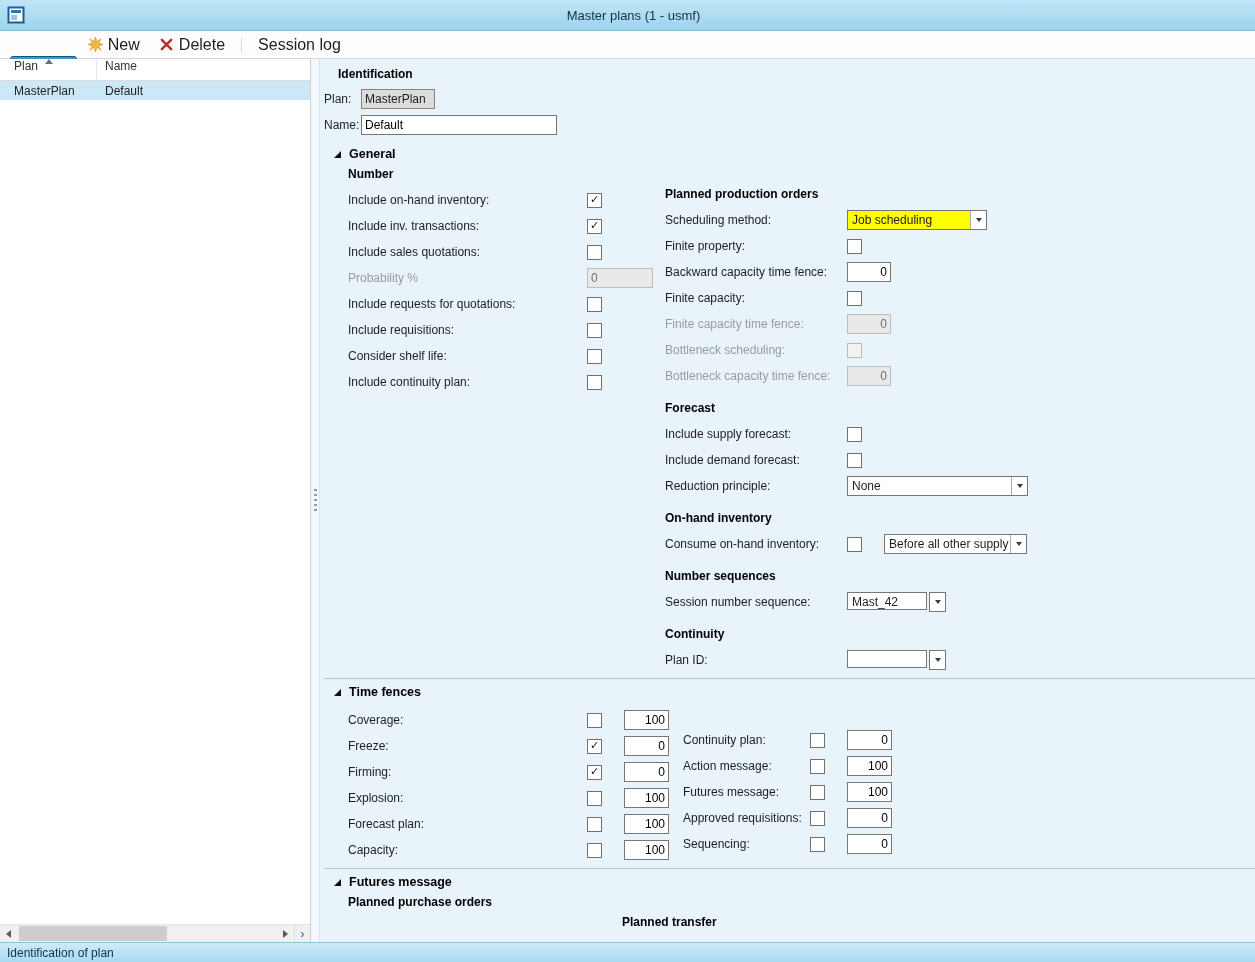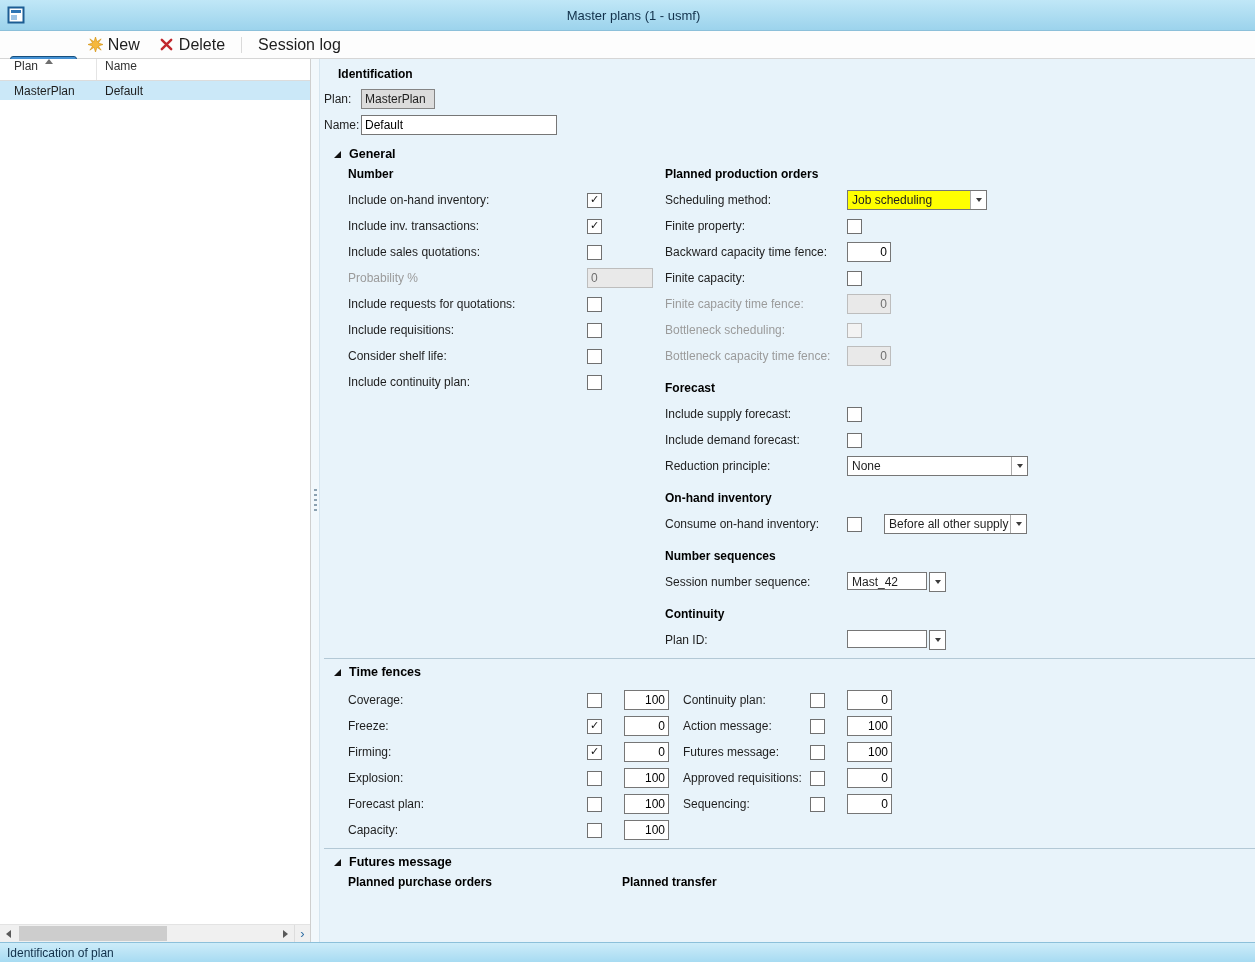--- a/index.html
+++ b/index.html
@@ -56,21 +56,21 @@
 
   .group{margin-top:5px;}
   .group.bordered{border-top:1px solid #b3c8d5;}
   .group-header{display:flex;align-items:center;gap:8px;height:22px;margin-left:10px;margin-top:2px;}
   .tri-group{width:0;height:0;border-right:7px solid #111;border-top:7px solid transparent;}
   .group-title{font-weight:bold;font-size:12.5px;color:#000;}
   .group-body{display:flex;padding-left:24px;align-items:flex-start;}
   .col-gen-left{width:317px;flex:0 0 auto;}
   .col-tf-left{width:335px;flex:0 0 auto;}
   .col-fut-left{width:274px;flex:0 0 auto;}
-  .col-flex{flex:1;min-width:0;}
+  .col-flex{flex:1;min-width:0;margin-top:20px;}
   .sub-header{font-weight:bold;margin:2px 0 6px;color:#000;white-space:nowrap;}
   .sub-header.sp{margin-top:12px;}
   .tf-body{padding-top:4px;}
 
   .frow{height:26px;display:flex;align-items:center;}
   .flabel{flex:0 0 auto;white-space:nowrap;overflow:hidden;}
   .lw239 .flabel{width:239px;}
   .lw182 .flabel{width:182px;}
   .lw127 .flabel{width:127px;}
   .flabel.dim{color:#9b9b9b;}

